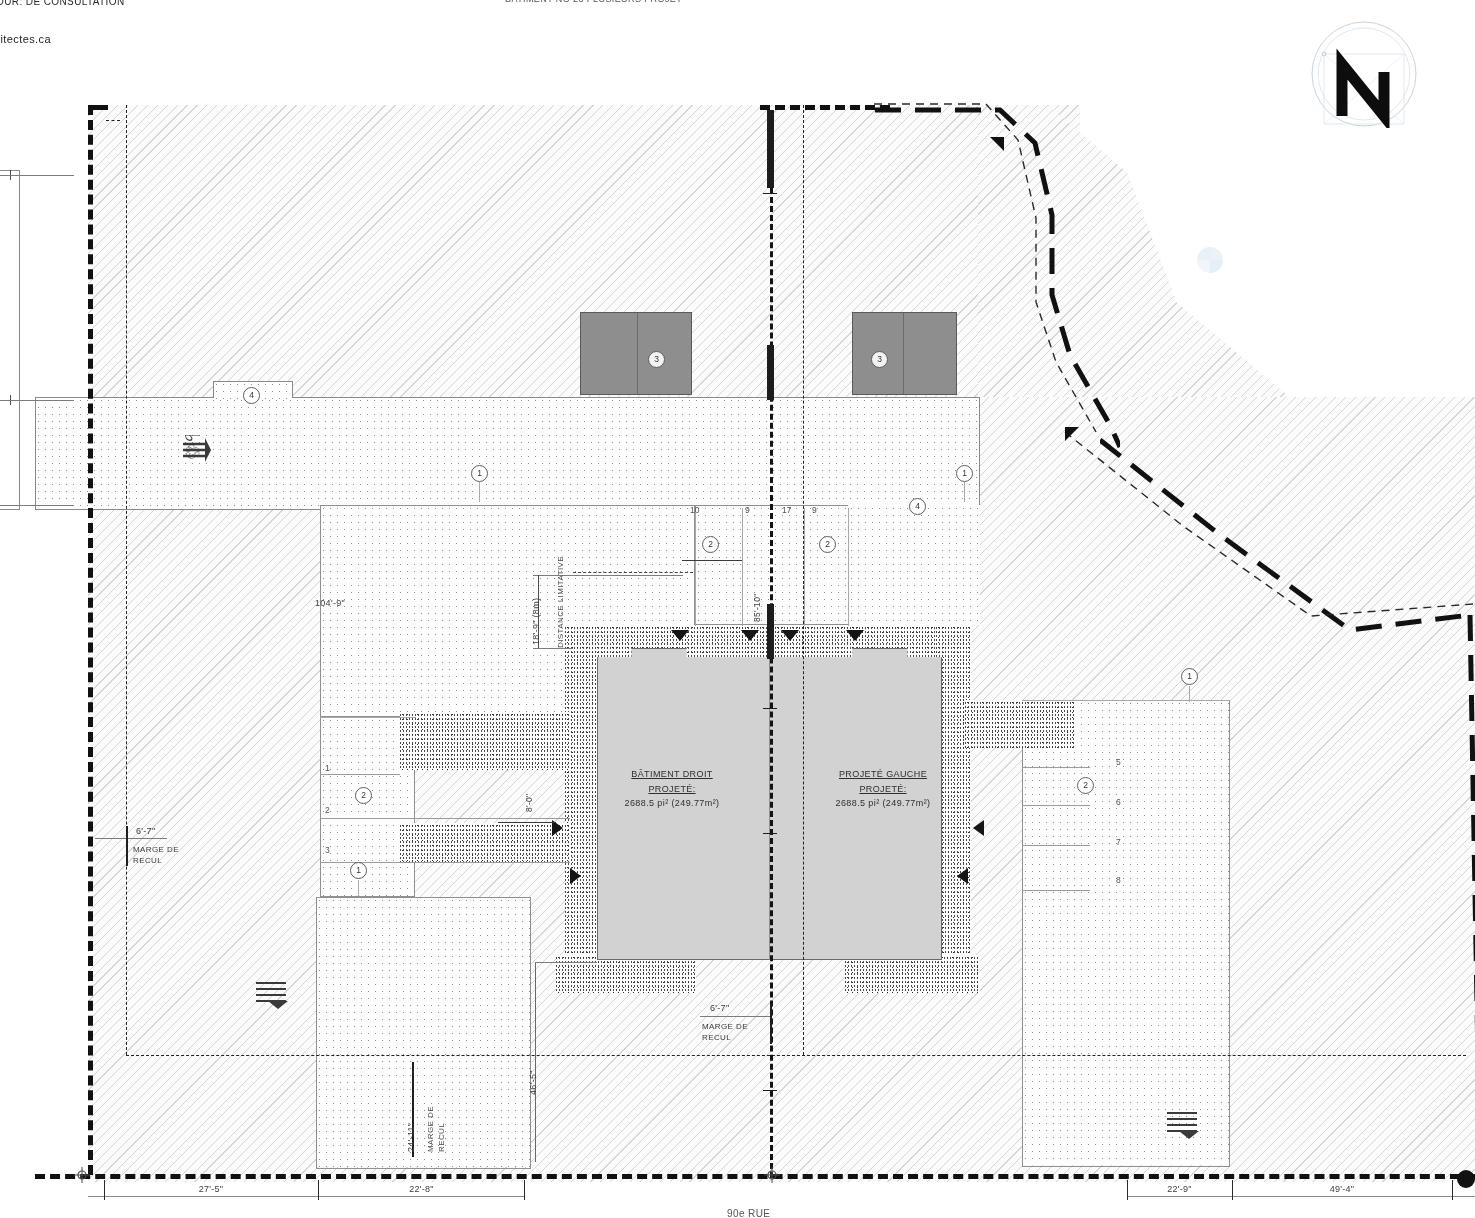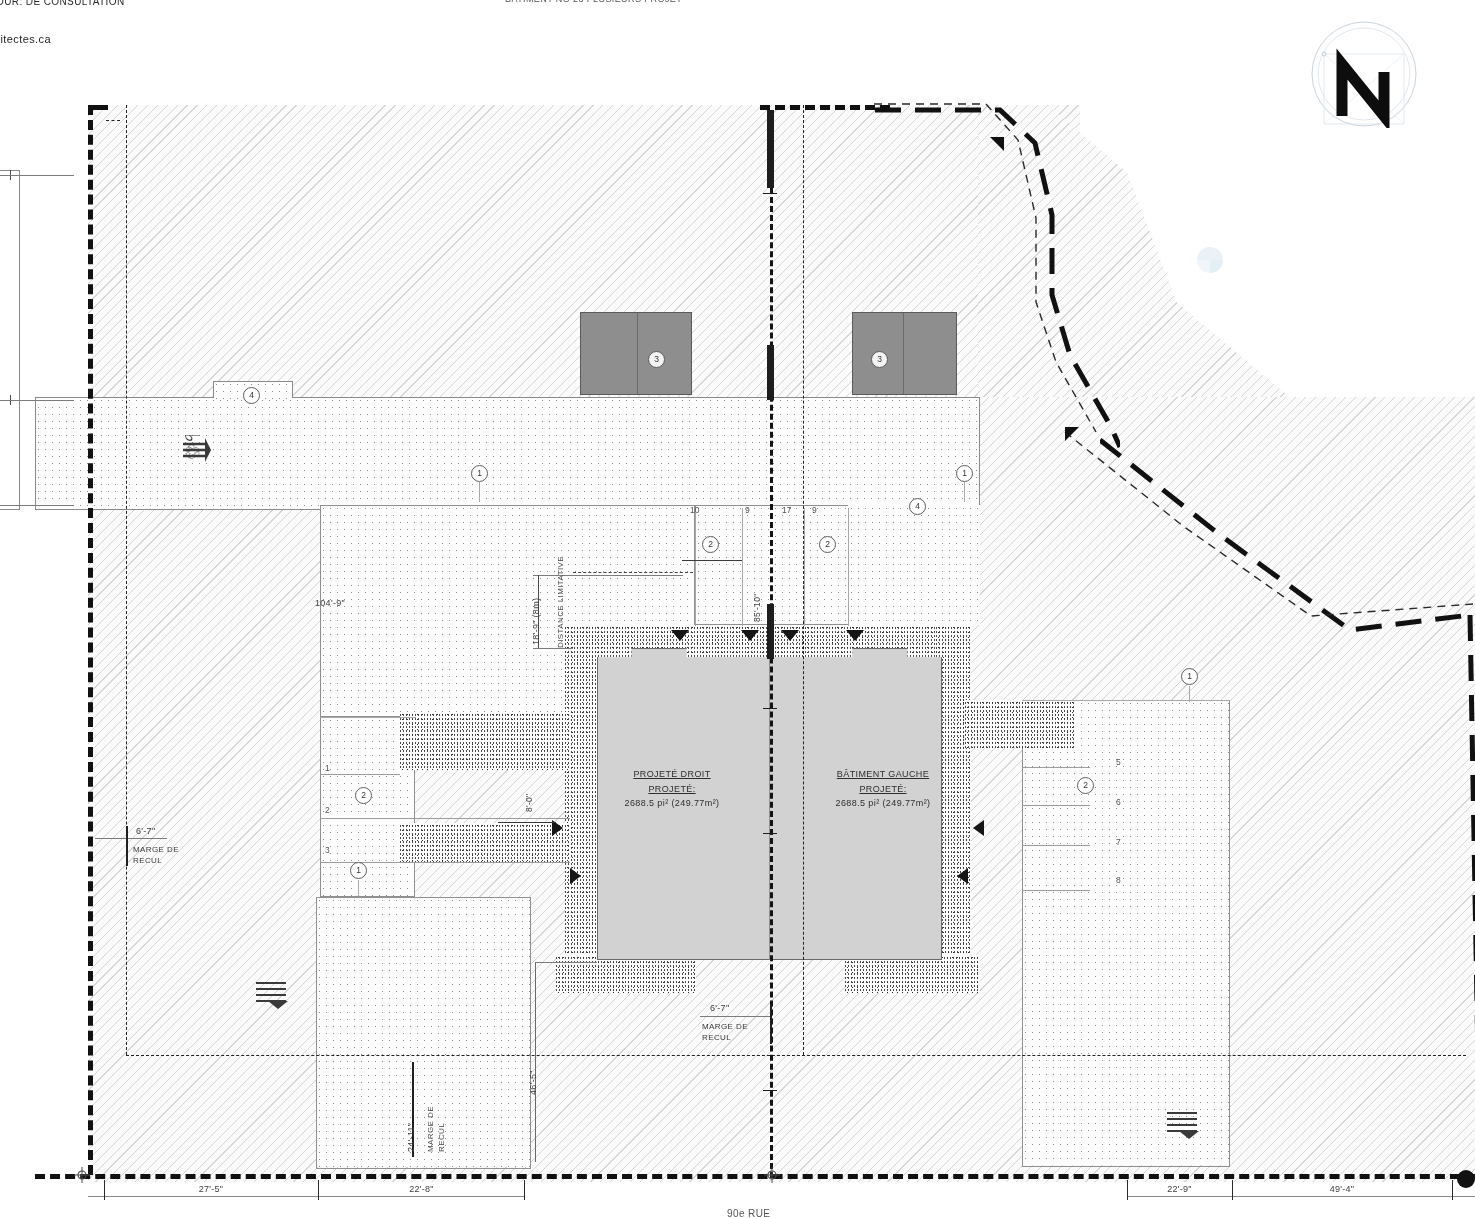--- a/index.html
+++ b/index.html
@@ -277,25 +277,25 @@
 
   <div class="solid-grey" style="position:absolute; left:597px; top:648px; width:345px; height:312px;
               border:1px solid #6a6a6a;
               clip-path: polygon(
                  0% 3%,  10% 3%, 10% 0%, 26% 0%, 26% 3%,
                  74% 3%, 74% 0%, 90% 0%, 90% 3%, 100% 3%,
                  100% 100%, 0% 100%);"></div>
 
   <div class="ln ln-v" style="left:769px; top:650px; height:310px; background:#8f8f8f;"></div>
 
-  <div class="txt ctr underline" style="left:597px; top:769px; width:150px; text-align:center; font-size:9px; color:#2e2e2e;">PROJETÉ DROIT</div>
+  <div class="txt ctr underline" style="left:597px; top:769px; width:150px; text-align:center; font-size:9px; color:#2e2e2e;">BÂTIMENT DROIT</div>
   <div class="txt ctr underline" style="left:597px; top:784px; width:150px; text-align:center; font-size:9px; color:#2e2e2e;">PROJETÉ:</div>
   <div class="txt ctr" style="left:592px; top:798px; width:160px; text-align:center; font-size:9px; color:#2e2e2e;">2688.5 pi² (249.77m²)</div>
 
-  <div class="txt ctr underline" style="left:808px; top:769px; width:150px; text-align:center; font-size:9px; color:#2e2e2e;">BÂTIMENT GAUCHE</div>
+  <div class="txt ctr underline" style="left:808px; top:769px; width:150px; text-align:center; font-size:9px; color:#2e2e2e;">PROJETÉ GAUCHE</div>
   <div class="txt ctr underline" style="left:808px; top:784px; width:150px; text-align:center; font-size:9px; color:#2e2e2e;">PROJETÉ:</div>
   <div class="txt ctr" style="left:803px; top:798px; width:160px; text-align:center; font-size:9px; color:#2e2e2e;">2688.5 pi² (249.77m²)</div>
 
   <div class="solid-mid" style="position:absolute; left:580px; top:312px; width:112px; height:83px; border:1px solid #5a5a5a;"></div>
   <div class="ln ln-v" style="left:637px; top:313px; height:81px; background:#6a6a6a;"></div>
 
   <div class="solid-mid" style="position:absolute; left:852px; top:312px; width:105px; height:83px; border:1px solid #5a5a5a;"></div>
   <div class="ln ln-v" style="left:903px; top:313px; height:81px; background:#6a6a6a;"></div>
 
   <div class="prop-line-v" style="left:88px; top:105px; height:1070px;"></div>

